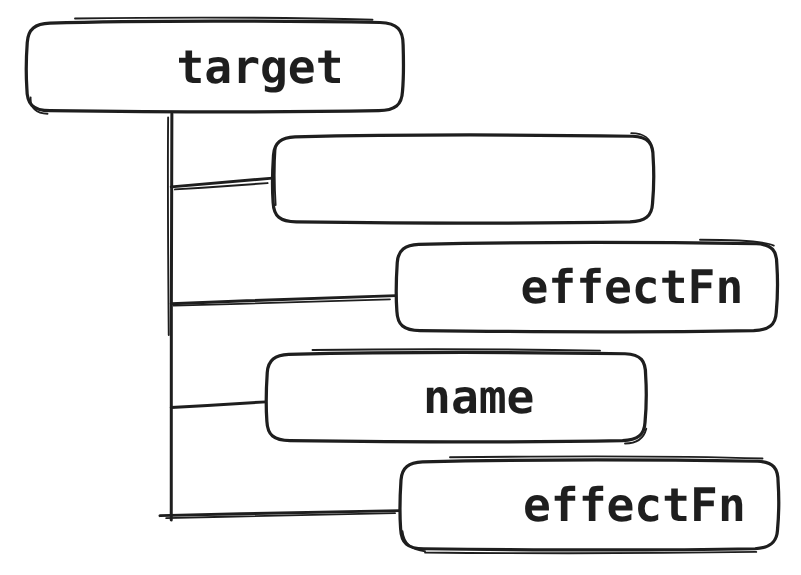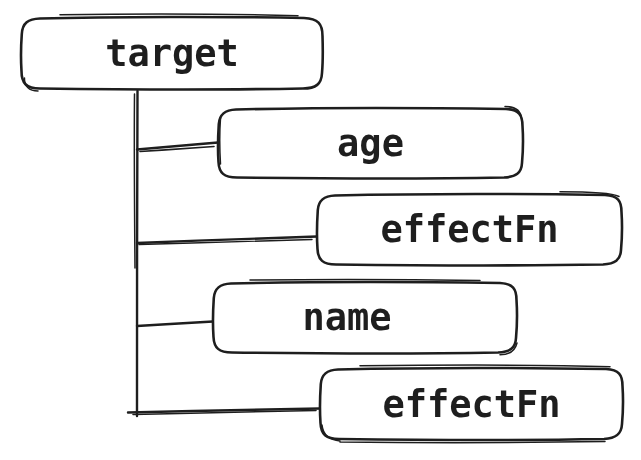--- a/index.html
+++ b/index.html
@@ -27,20 +27,21 @@
     display: flex;
     align-items: center;
     justify-content: center;
     font-family: "DejaVu Sans Mono", "Liberation Mono", monospace;
     font-weight: bold;
     font-size: 37px;
     color: #1e1e1e;
     letter-spacing: 0px;
     user-select: none;
     white-space: nowrap;
+    padding-left: 36px;
   }
   .lbl-target   { left: 21px;  top: 17px;  width: 302px; height: 72px; }
   .lbl-age      { left: 218px; top: 108px; width: 305px; height: 70px; }
   .lbl-effectfn1{ left: 317px; top: 194px; width: 305px; height: 71px; }
   .lbl-name     { left: 195px; top: 282px; width: 304px; height: 71px; }
   .lbl-effectfn2{ left: 320px; top: 368px; width: 303px; height: 72px; }
 </style>
 </head>
 <body>
 
@@ -71,21 +72,20 @@
       <path stroke-width="2.6" fill="#ffffff" d="M 231,283.5 C 315,281.5 435,282 500,283 C 513,283.5 516.5,289 516.5,300 C 517.5,315 517,327 516,338 C 515.5,348 510,352 498,352.5 C 415,354 315,353.5 232,352.5 C 219,352.5 214,348 213.5,337 C 212.5,323 213,310 213.8,298 C 214.5,288 220,284 231,283.5 Z"></path>
       <path stroke-width="1.5" d="M 500,354.8 C 509,354.8 515,351 517,343 M 250,280 C 330,279 420,279.5 480,280.5"></path>
 
       <path stroke-width="2.6" fill="#ffffff" d="M 338,369.5 C 422,367.5 542,368 606,369 C 619,369.5 622.5,375 622.5,386 C 623.5,401 623,413 622,424 C 621.5,434 616,438.5 604,439 C 521,440.5 421,440 339,439 C 326,439 321,434.5 320.5,423 C 319.5,409 320,396 320.8,384 C 321.5,374 327,370 338,369.5 Z"></path>
       <path stroke-width="1.5" d="M 360,365.8 C 450,364.8 560,365.2 610,366.8 M 340,442 C 430,443 540,442.5 605,441.5 M 322,425 C 323,434 329,440 340,441"></path>
     </g>
   </svg>
 
   <div class="node-label lbl-target">target</div>
 
-  <div class="node-label lbl-age">age</div>
 
   <div class="node-label lbl-effectfn1">effectFn</div>
 
   <div class="node-label lbl-name">name</div>
 
   <div class="node-label lbl-effectfn2">effectFn</div>
 
 </div>
 
 </body></html>

